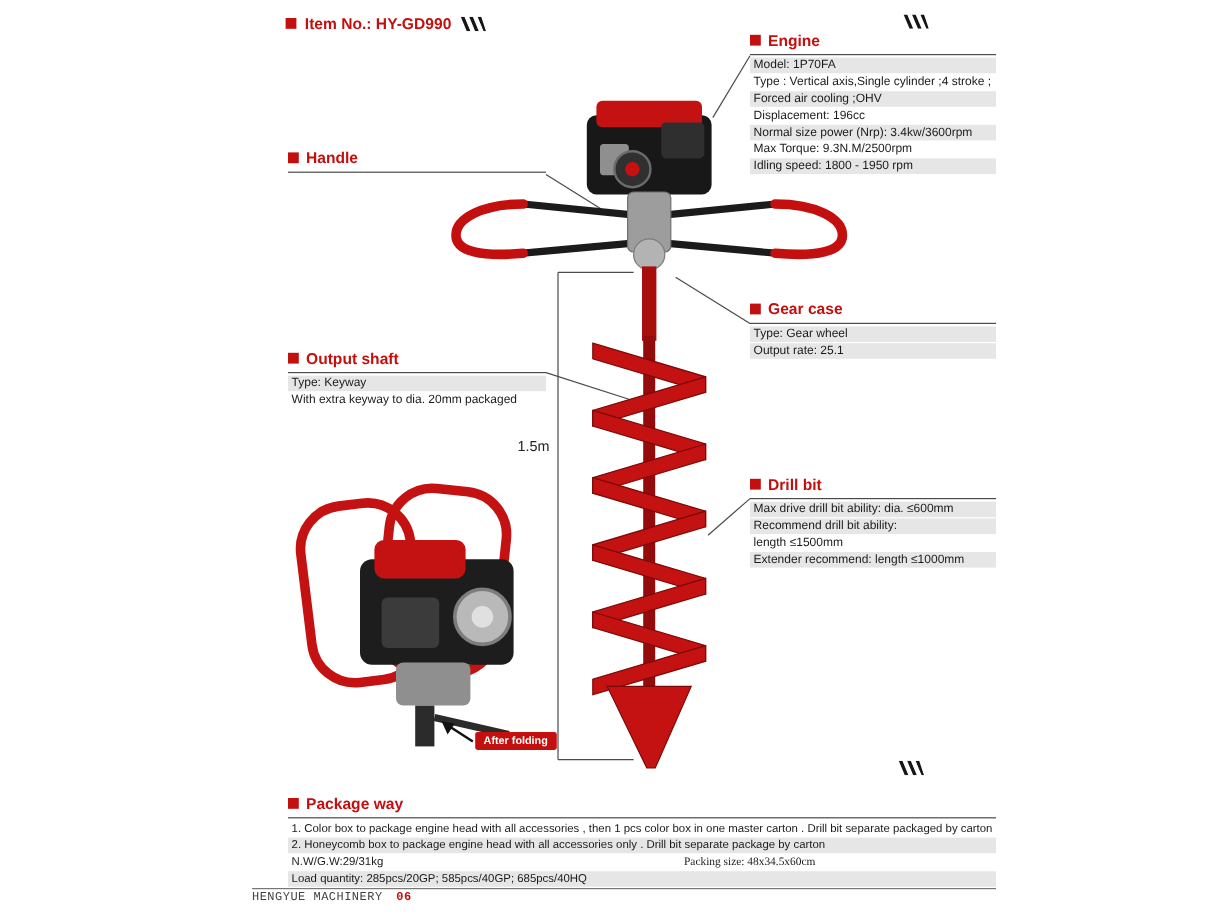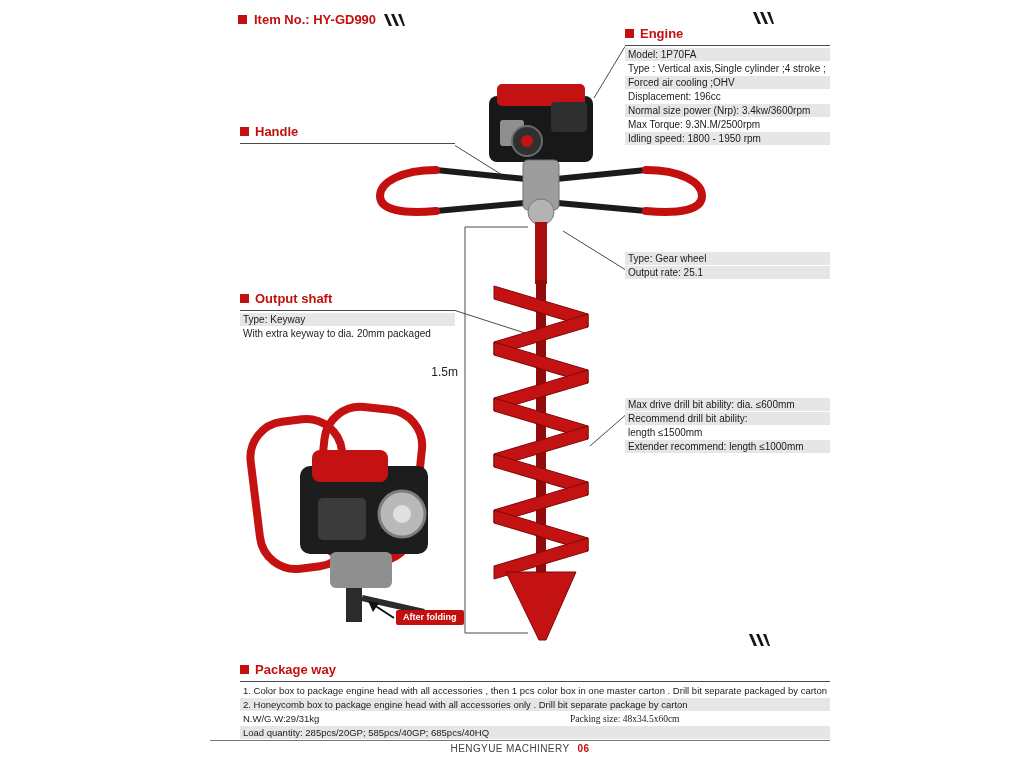--- a/index.html
+++ b/index.html
@@ -28,22 +28,22 @@
   .measure-label { position:absolute; left:413px; top:365px; width:45px; text-align:right;
                    font-size:12px; color:#222; }
 
   .fold-label { position:absolute; left:396px; top:610px; background:var(--accent); color:#fff;
                 font-size:9px; font-weight:bold; padding:2px 7px 3px 7px; border-radius:2px; }
 
   .hatch { display:inline-block; }
   .hatch-abs { position:absolute; }
 
   .footer-line { position:absolute; left:210px; top:740px; width:620px; border-top:1px solid #777; }
-  .footer-text { position:absolute; left:210px; top:743px; width:620px; text-align:center;
-                 font-size:10px; color:#444; letter-spacing:0.4px; }
+  .footer-text { position:absolute; left:210px; top:743px; width:620px; text-align:left;
+                 font-size:10px; color:#444; letter-spacing:0.4px;font-family:Liberation Mono, monospace; }
   .footer-text .pg { color:var(--accent); font-weight:bold; margin-left:5px; }
   .bottom-bar { position:absolute; left:0; top:755px; width:1024px; height:13px; background:#454545; }
 </style>
 </head>
 <body>
 
 <div class="page">
 
   <svg class="fig" width="1024" height="768" viewBox="0 0 1024 768" xmlns="http://www.w3.org/2000/svg" xmlns:xlink="http://www.w3.org/1999/xlink">
     <defs>
@@ -142,38 +142,46 @@
   </div>
 
   <div class="sec col-l" style="left:240px; top:124px;">
     <div class="sec-head">
       <span class="sq"></span>
       <span class="sec-title">Handle</span>
     </div>
   </div>
 
   <div class="sec col-r" style="left:625px; top:250px;">
+    <div class="sec-head">
+      <span class="sq"></span>
+      <span class="sec-title">Gear case</span>
+    </div>
     <div class="lines">
       <div class="ln g">Type: Gear wheel</div>
       <div class="ln g">Output rate: 25.1</div>
     </div>
   </div>
 
   <div class="sec col-l" style="left:240px; top:291px;">
     <div class="sec-head">
       <span class="sq"></span>
       <span class="sec-title">Output shaft</span>
     </div>
     <div class="lines">
       <div class="ln g">Type: Keyway</div>
       <div class="ln">With extra keyway to dia. 20mm packaged</div>
     </div>
   </div>
 
   <div class="sec col-r" style="left:625px; top:396px;">
+    <div class="sec-head">
+      <span class="sq"></span>
+      <span class="sec-title">Drill bit</span>
+    </div>
     <div class="lines">
       <div class="ln g">Max drive drill bit ability: dia. ≤600mm</div>
       <div class="ln g">Recommend drill bit ability:</div>
       <div class="ln">length ≤1500mm</div>
       <div class="ln g">Extender recommend: length ≤1000mm</div>
     </div>
   </div>
 
   <div class="measure-label">1.5m</div>
 

